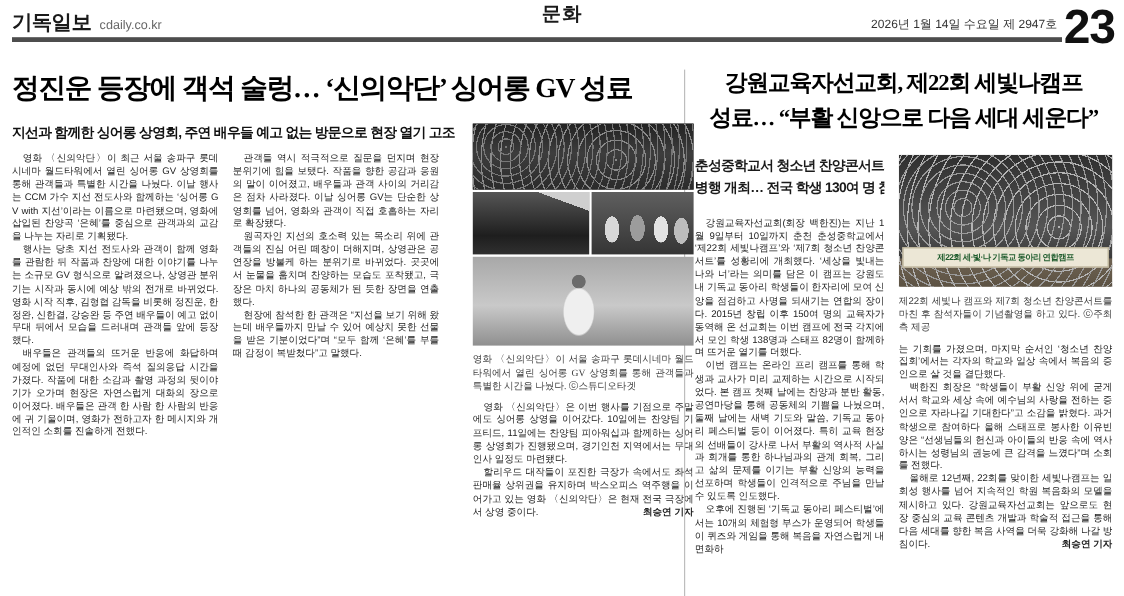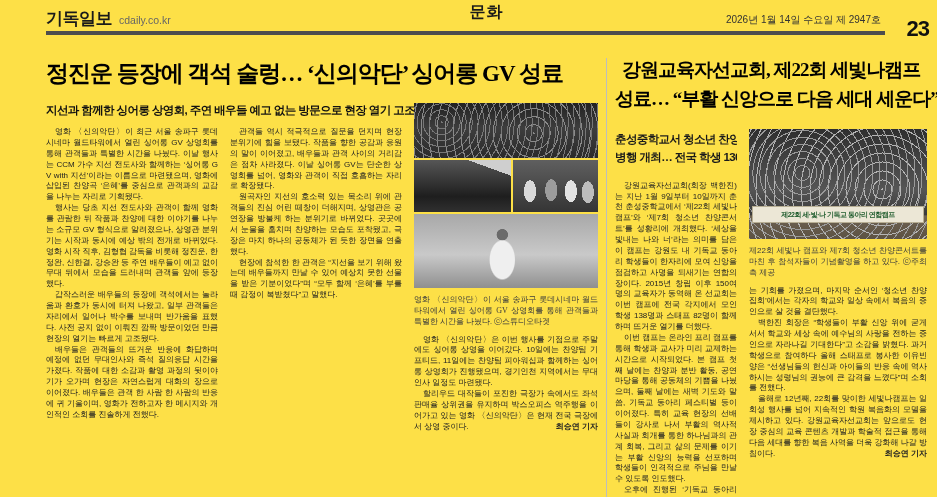--- a/index.html
+++ b/index.html
@@ -1,45 +1,45 @@
 <!DOCTYPE html>
 <html><head>
 <meta charset="utf-8">
 <style>
   * { margin:0; padding:0; box-sizing:border-box; }
   html,body { background:#e9e9e9; }
   .page {
     position:relative; width:937px; height:497px; margin:0 auto;
-    background:#fde047; overflow:hidden;
-    font-family:"Liberation Sans", sans-serif; color:#1a1a1a;padding-left:36px;
+    background:#ffffff; overflow:hidden;
+    font-family:"Liberation Sans", sans-serif; color:#1a1a1a;
   }
   
   .masthead { position:relative; height:34px; padding:7px 10px 0 10px; }
   .mast-row { display:flex; align-items:baseline; }
   .paper-name { font-size:17px; font-weight:bold; letter-spacing:-0.5px; }
   .site-url { font-size:10.5px; color:#666; margin-left:7px; }
   .section-title { position:absolute; left:0; right:0; top:2px; text-align:center;
     font-size:16px; font-weight:bold; letter-spacing:1px; }
   .date-line { position:absolute; right:56px; top:13px; font-size:10px; color:#333; }
-  .page-number { position:absolute; right:8px; top:16px; font-size:22px; font-weight:bold;
+  .page-number { position:absolute; right:8px; top:1px; font-size:40px; font-weight:bold;
     letter-spacing:-1px; color:#111; }
   .mast-rule { position:absolute; left:10px; right:52px; top:31px; height:4px; background:#4d4d4d; }
 
   
   .content { display:flex; padding:0 10px; margin-top:22px; height:455px; }
   .article-left { width:552px; flex:none; }
   .v-divider { width:1px; background:#bdbdbd; margin:2px 8px 6px 8px; flex:none; }
   .article-right { flex:1; min-width:0; }
 
   
   .hl-left { font-family:"Liberation Serif", serif; font-size:23px; font-weight:bold;
     letter-spacing:-1px; white-space:nowrap; color:#000; margin:2px 0 14px 0; }
   .sub-left { font-size:11.5px; font-weight:bold; letter-spacing:-0.6px; white-space:nowrap;
     margin-bottom:9px; color:#111; }
-  .left-cols { display:flex; }
+  .left-cols { display:flex;gap:16px; }
   .left-textblock { width:356px; flex:none; }
   .two-cols { display:flex; gap:12px; }
   .tcol { width:172px; flex:none; height:352px; overflow:hidden; }
   .photo-col { width:184px; flex:none; margin-left:12px; }
 
   .para { font-size:8px; line-height:1.36; text-align:justify; word-break:break-all;
     text-indent:9px; color:#222; }
   .para.cont { text-indent:0; }
   .byline { float:right; font-weight:bold; text-indent:0; }
 
@@ -108,21 +108,20 @@
 
     <div class="article-left">
       <div class="hl-left">정진운 등장에 객석 술렁… ‘신의악단’ 싱어롱 GV 성료</div>
       <div class="left-cols">
         <div class="left-textblock">
           <div class="sub-left">지선과 함께한 싱어롱 상영회, 주연 배우들 예고 없는 방문으로 현장 열기 고조</div>
           <div class="two-cols">
             <div class="tcol">
               <p class="para">영화 〈신의악단〉이 최근 서울 송파구 롯데시네마 월드타워에서 열린 싱어롱 GV 상영회를 통해 관객들과 특별한 시간을 나눴다. 이날 행사는 CCM 가수 지선 전도사와 함께하는 ‘싱어롱 GV with 지선’이라는 이름으로 마련됐으며, 영화에 삽입된 찬양곡 ‘은혜’를 중심으로 관객과의 교감을 나누는 자리로 기획됐다.</p>
               <p class="para">행사는 당초 지선 전도사와 관객이 함께 영화를 관람한 뒤 작품과 찬양에 대한 이야기를 나누는 소규모 GV 형식으로 알려졌으나, 상영관 분위기는 시작과 동시에 예상 밖의 전개로 바뀌었다. 영화 시작 직후, 김형협 감독을 비롯해 정진운, 한정완, 신한결, 강승완 등 주연 배우들이 예고 없이 무대 뒤에서 모습을 드러내며 관객들 앞에 등장했다.</p>
-              <p class="para">갑작스러운 배우들의 등장에 객석에서는 놀라움과 환호가 동시에 터져 나왔고, 일부 관객들은 자리에서 일어나 박수를 보내며 반가움을 표했다. 사전 공지 없이 이뤄진 깜짝 방문이었던 만큼 현장의 열기는 빠르게 고조됐다.</p>
               <p class="para">배우들은 관객들의 뜨거운 반응에 화답하며 예정에 없던 무대인사와 즉석 질의응답 시간을 가졌다. 작품에 대한 소감과 촬영 과정의 뒷이야기가 오가며 현장은 자연스럽게 대화의 장으로 이어졌다. 배우들은 관객 한 사람 한 사람의 반응에 귀 기울이며, 영화가 전하고자 한 메시지와 개인적인 소회를 진솔하게 전했다.</p>
             </div>
             <div class="tcol">
               <p class="para">관객들 역시 적극적으로 질문을 던지며 현장 분위기에 힘을 보탰다. 작품을 향한 공감과 응원의 말이 이어졌고, 배우들과 관객 사이의 거리감은 점차 사라졌다. 이날 싱어롱 GV는 단순한 상영회를 넘어, 영화와 관객이 직접 호흡하는 자리로 확장됐다.</p>
               <p class="para">원곡자인 지선의 호소력 있는 목소리 위에 관객들의 진심 어린 떼창이 더해지며, 상영관은 공연장을 방불케 하는 분위기로 바뀌었다. 곳곳에서 눈물을 훔치며 찬양하는 모습도 포착됐고, 극장은 마치 하나의 공동체가 된 듯한 장면을 연출했다.</p>
               <p class="para">현장에 참석한 한 관객은 “지선을 보기 위해 왔는데 배우들까지 만날 수 있어 예상치 못한 선물을 받은 기분이었다”며 “모두 함께 ‘은혜’를 부를 때 감정이 복받쳤다”고 말했다.</p>
             </div>
           </div>
         </div>
         <div class="photo-col">

